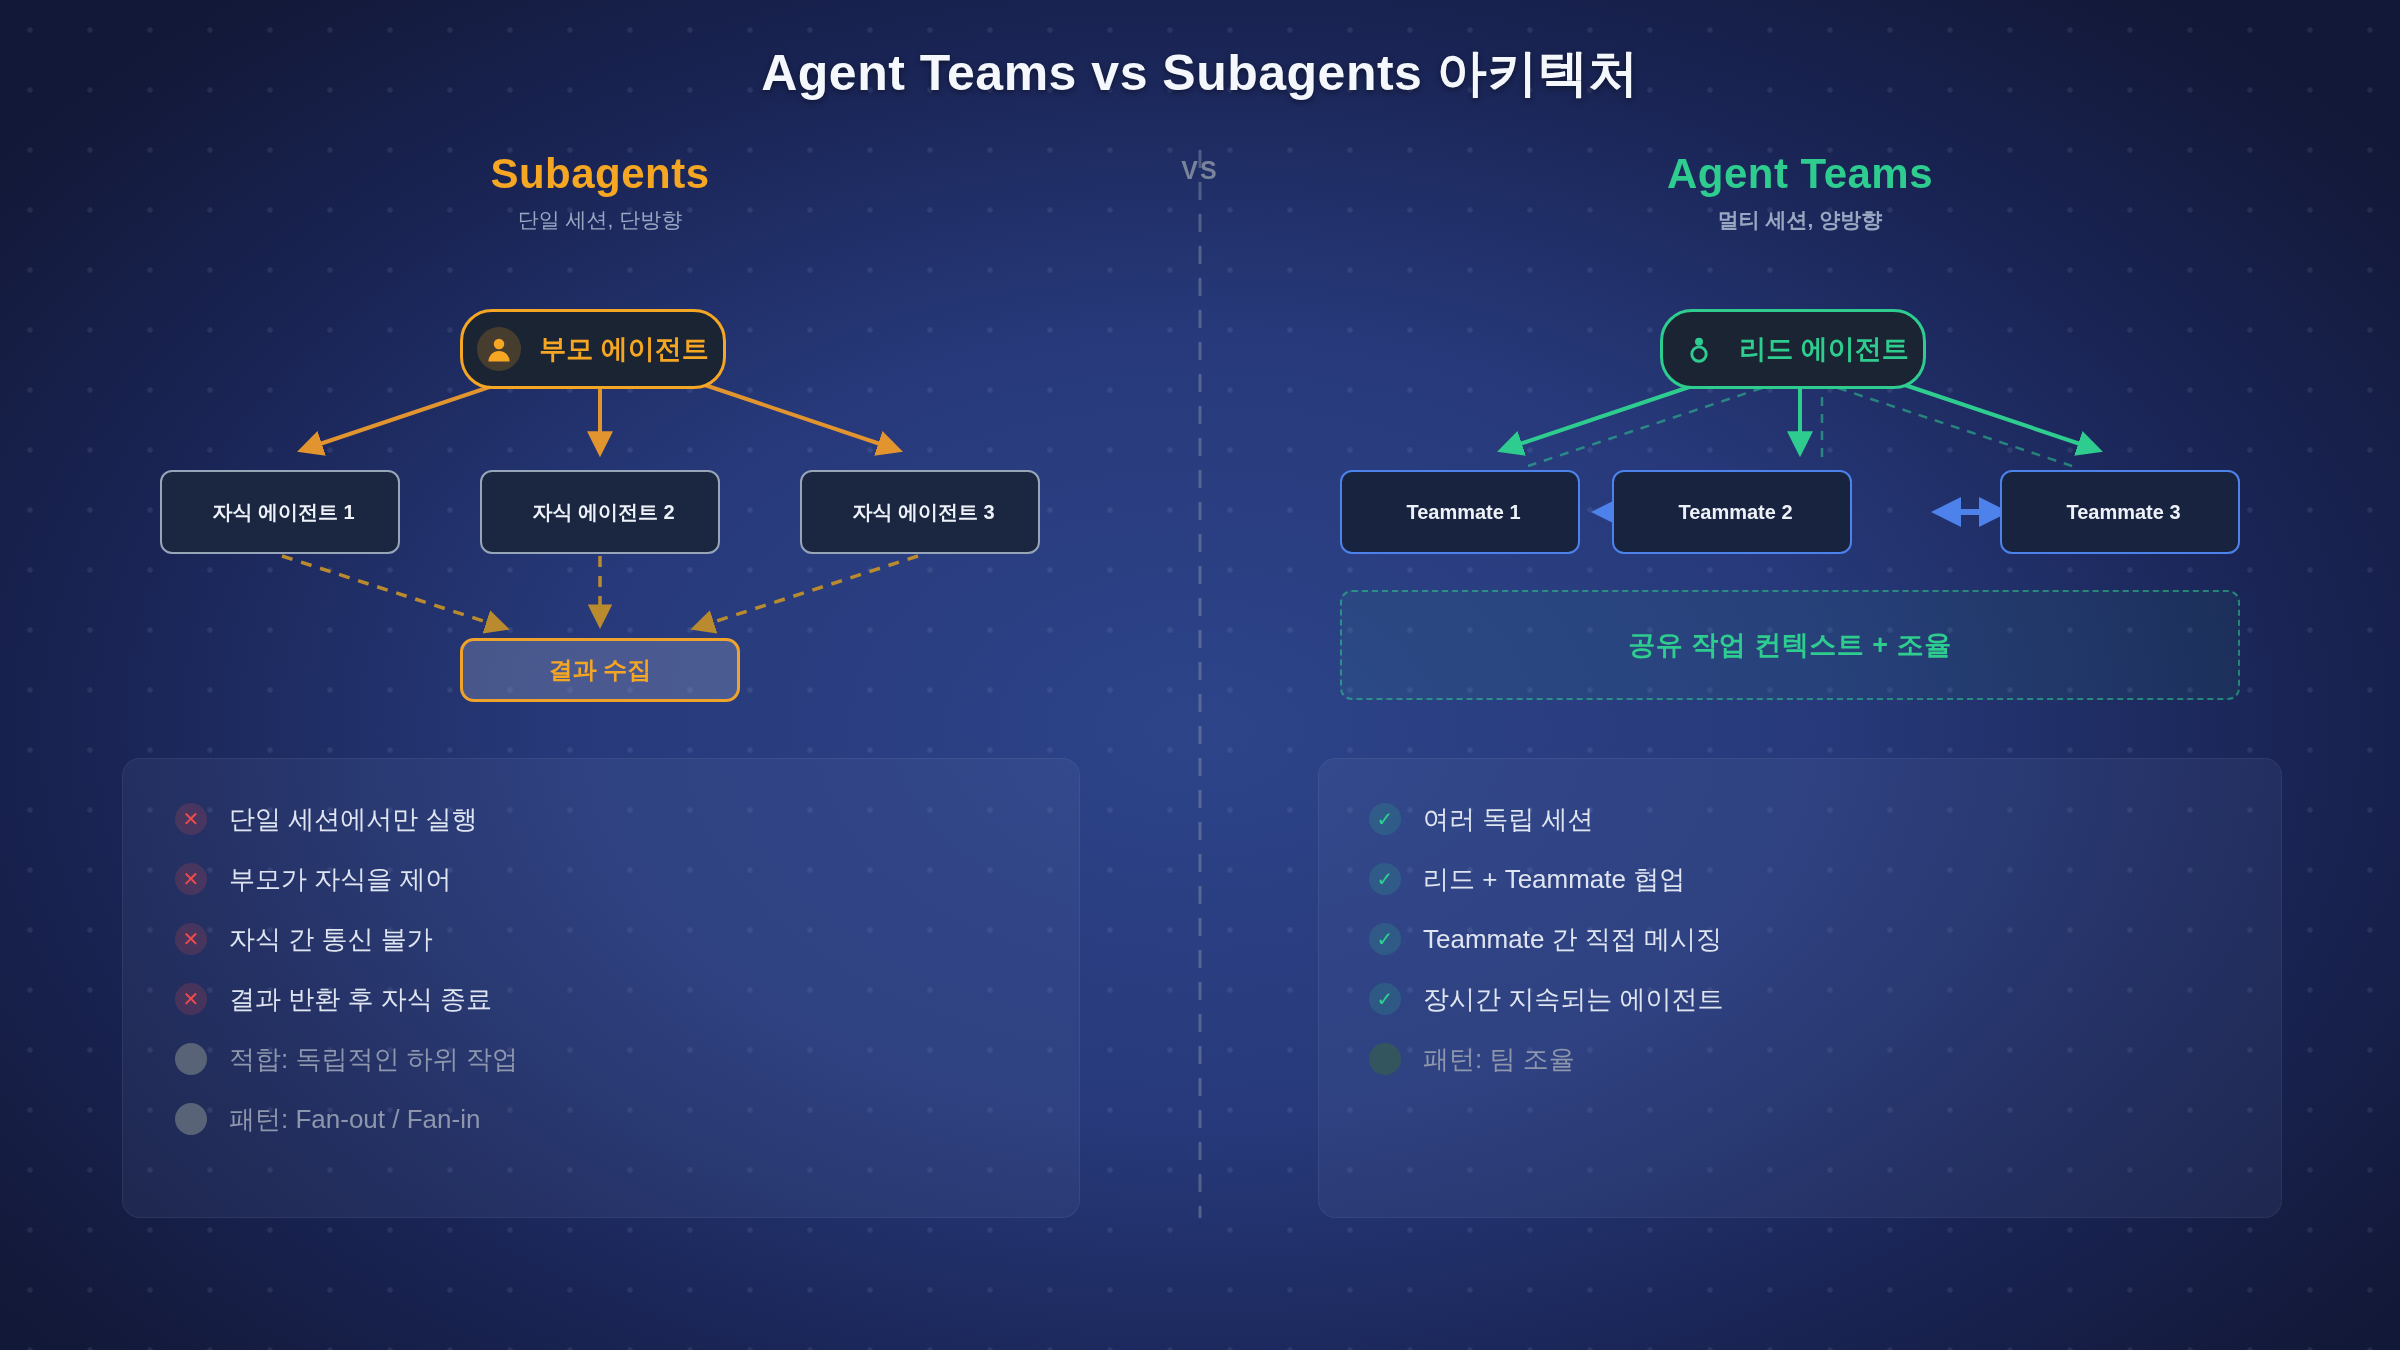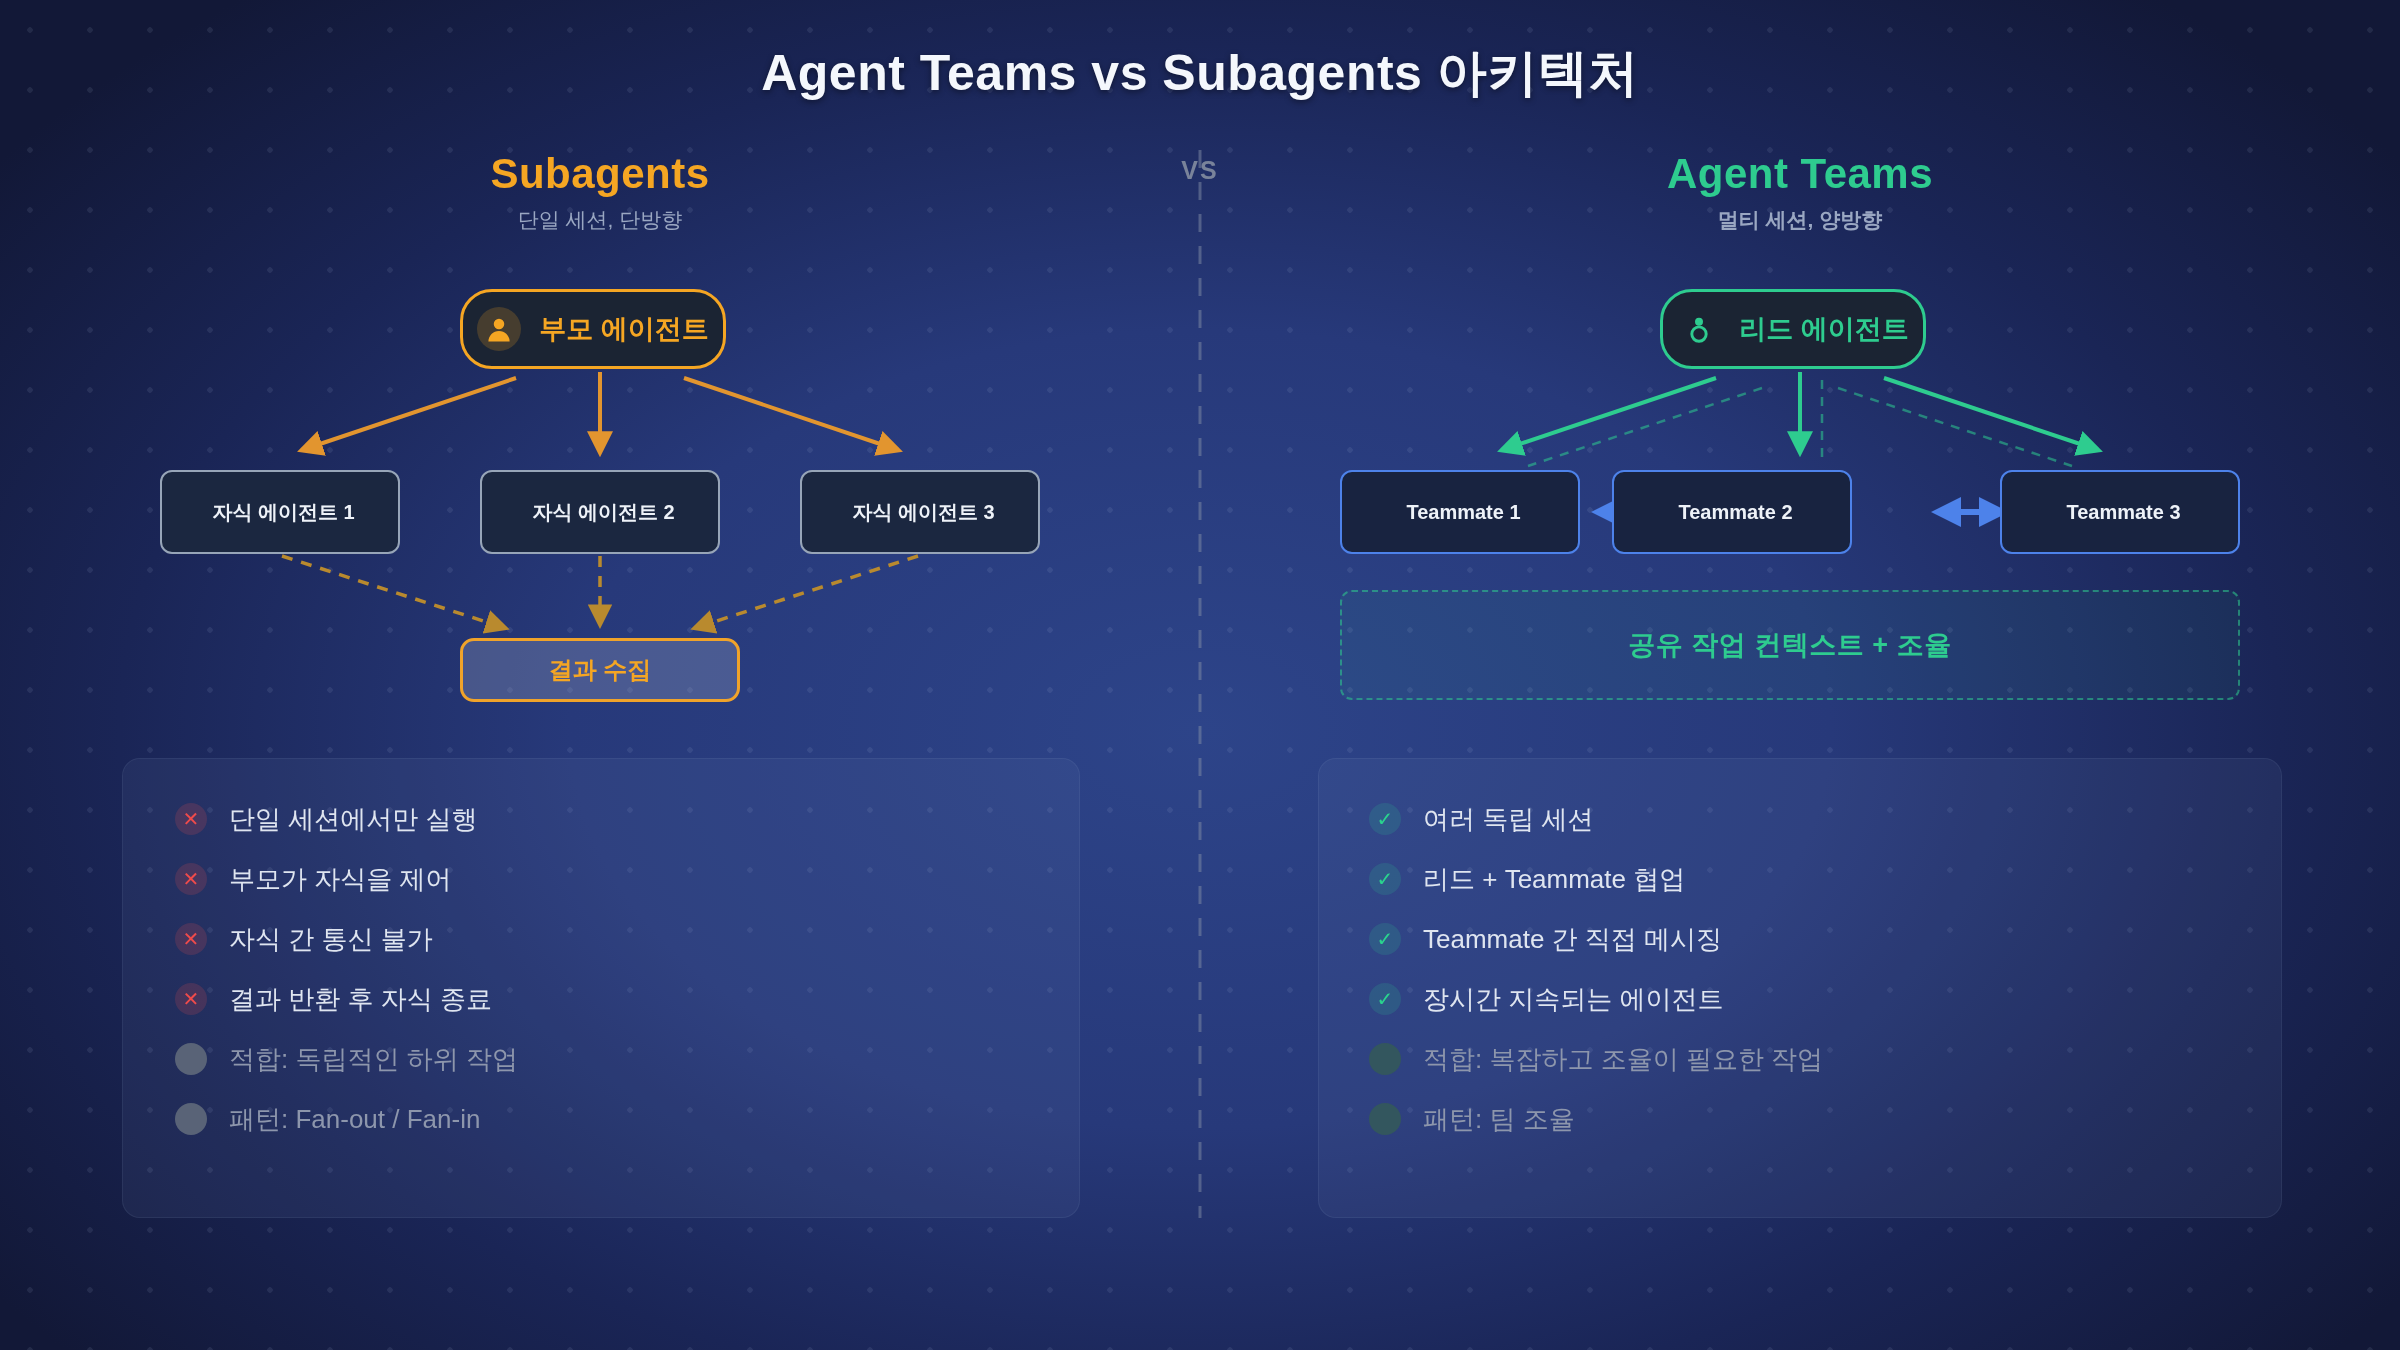--- a/index.html
+++ b/index.html
@@ -20,21 +20,21 @@
   .col-head{width:1200px;text-align:center;font-size:42px;font-weight:800;letter-spacing:0.5px;}
   .col-sub{width:1200px;text-align:center;font-size:21px;color:#9aa7c2;}
   .vs{left:1168px;top:156px;width:64px;text-align:center;font-size:25px;font-weight:700;color:#79839a;letter-spacing:2px;}
 
   svg.layer{left:0;top:0;}
 
   .node{
     display:flex;align-items:center;justify-content:center;gap:18px;
     box-sizing:border-box;border-radius:16px;
   }
-  .node-big{width:266px;height:80px;background:#1b2433;border-radius:32px;}
+  .node-big{width:266px;height:80px;background:#1b2433;border-radius:32px;margin-top:20px;}
   .parent-node{border:3px solid #f5a623;}
   .lead-node{border:3px solid #2ecc8f;}
   .node-big .lbl{font-size:27px;font-weight:700;}
   .parent-node .lbl{color:#f5a623;}
   .lead-node .lbl{color:#2ecc8f;}
   .icon-wrap{width:44px;height:44px;border-radius:50%;display:flex;align-items:center;justify-content:center;overflow:hidden;}
   .parent-node .icon-wrap{background:rgba(245,166,35,0.20);}
 
   .node-small{
     width:240px;height:84px;display:flex;align-items:center;justify-content:center;
@@ -228,22 +228,18 @@
     <div class="row">
       <span class="bullet b-check">✓</span>
       <span class="txt">Teammate 간 직접 메시징</span>
     </div>
     <div class="row">
       <span class="bullet b-check">✓</span>
       <span class="txt">장시간 지속되는 에이전트</span>
     </div>
     <div class="row muted">
       <span class="bullet b-dot-r"></span>
-      <span class="txt">적합: 복잡하고 조율이 필요한 작업</span>
-    </div>
-    <div class="row muted">
-      <span class="bullet b-dot-r"></span>
       <span class="txt">패턴: 팀 조율</span>
     </div>
   </div>
 
 
 </div>
 
 </body></html>

